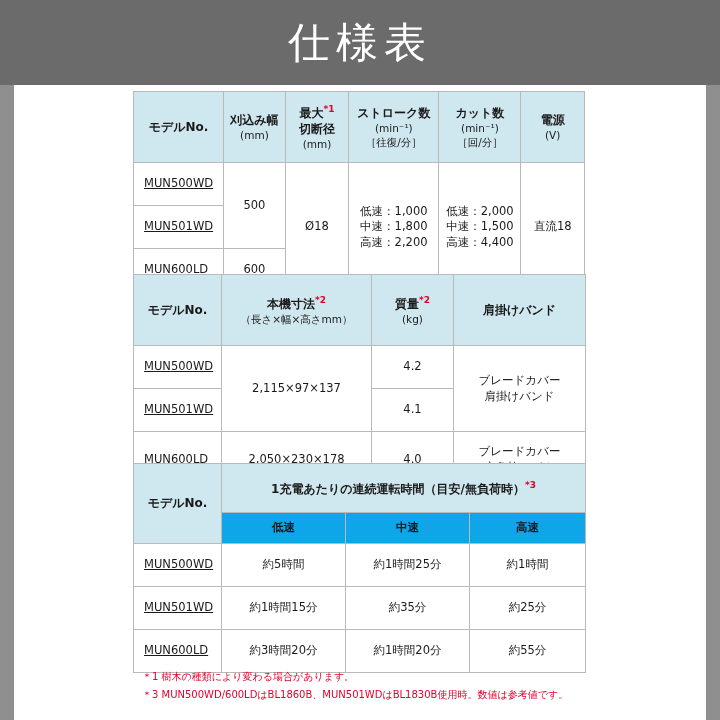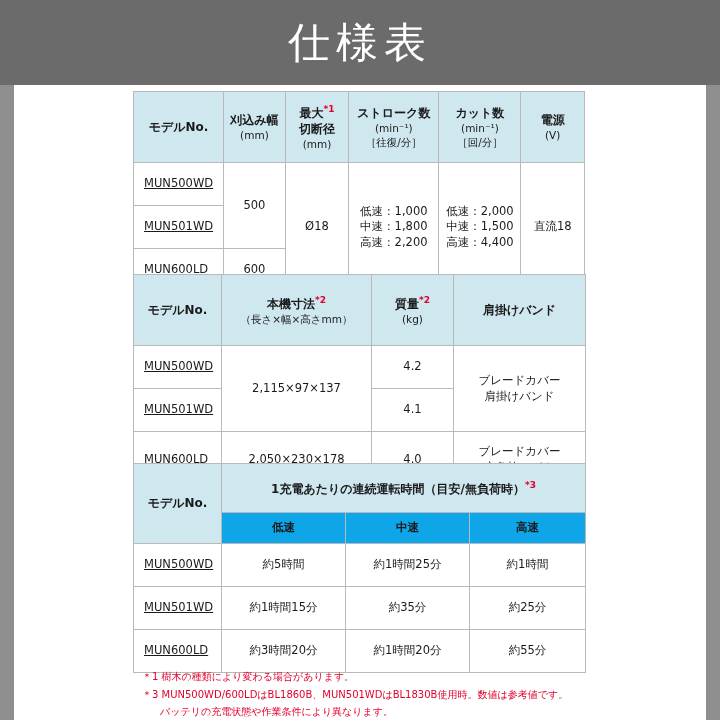--- a/index.html
+++ b/index.html
@@ -292,17 +292,16 @@
           <td>約3時間20分</td>
           <td>約1時間20分</td>
           <td>約55分</td>
         </tr>
       </tbody>
     </table>
 
     <div class="footnotes">
       <div>＊1 樹木の種類により変わる場合があります。</div>
       <div>＊3 MUN500WD/600LDはBL1860B、MUN501WDはBL1830B使用時。数値は参考値です。</div>
-      <div class="indent">バッテリの充電状態や作業条件により異なります。</div>
     </div>
 
   </div>
 </div>
 
 </body></html>

